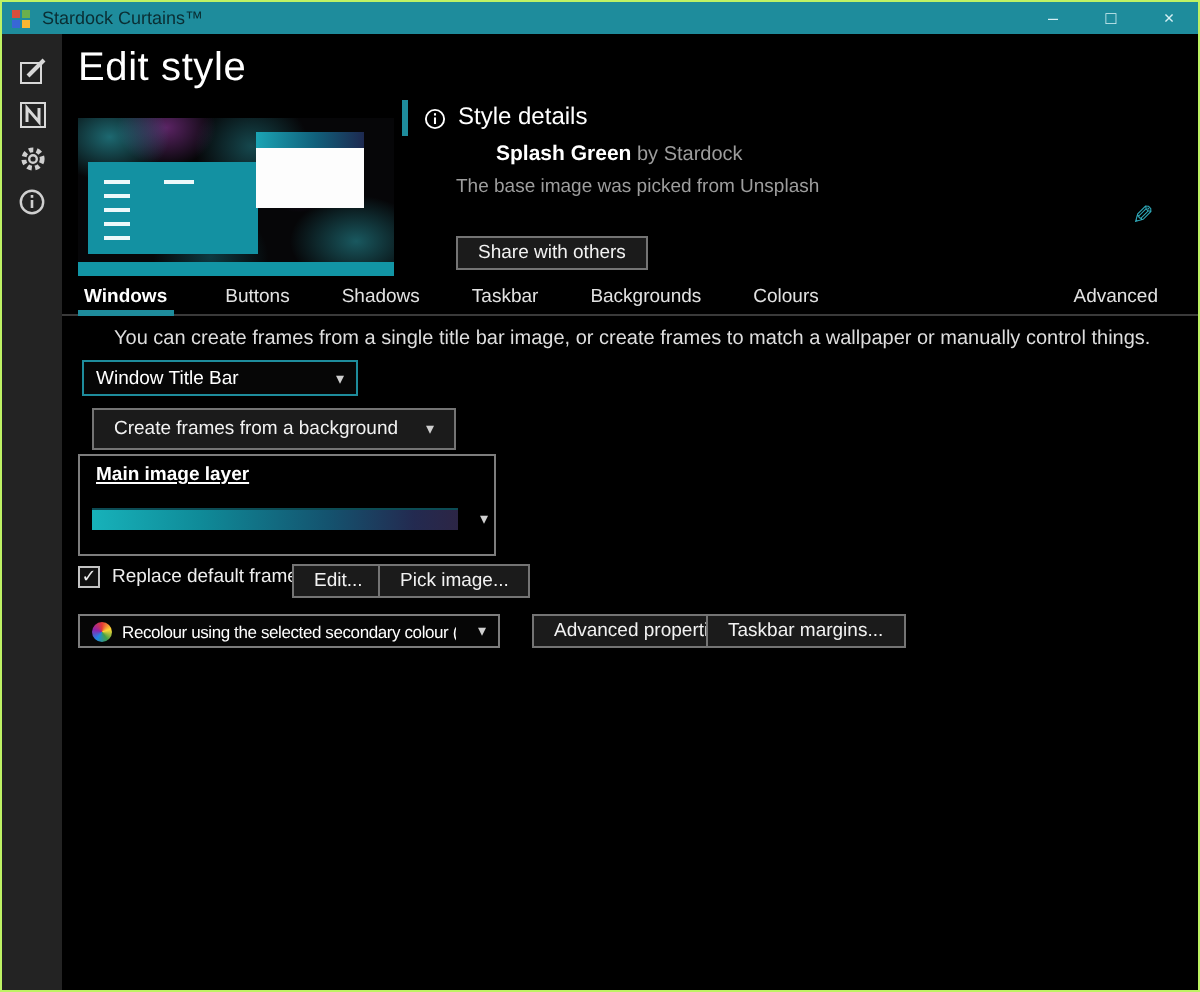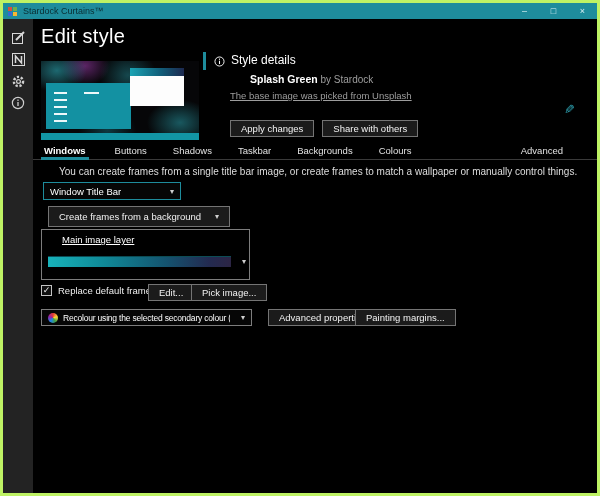--- a/index.html
+++ b/index.html
@@ -1,19 +1,19 @@
 <!DOCTYPE html>
 <html><head>
 <meta charset="utf-8">
 <style>
   * { margin:0; padding:0; box-sizing:border-box; }
   html,body { width:600px; height:496px; background:#000; overflow:hidden;
               font-family:"Liberation Sans", sans-serif; }
   #window { position:relative; width:600px; height:496px; background:#000;
-            border:3px solid #bef264; }
+            border:1px solid #bef264; }
 
   
   #titlebar { position:absolute; left:0; right:0; top:0; height:16px;
               background:#1e8c9c; display:flex; align-items:center; padding-left:5px; }
   .app-icon { width:9px; height:9px; display:grid; grid-template-columns:1fr 1fr;
               grid-template-rows:1fr 1fr; gap:1px; }
   .app-icon i { display:block; }
   .app-icon i:nth-child(1){background:#d94f3d;} .app-icon i:nth-child(2){background:#6ab04c;}
   .app-icon i:nth-child(3){background:#3867d6;} .app-icon i:nth-child(4){background:#f7b731;}
   .tb-title { font-size:9px; color:#0a2e33; margin-left:6px; }
@@ -48,50 +48,50 @@
   .pv-window-white .pv-caption { position:absolute; left:0; top:0; right:0; height:8px;
       background:linear-gradient(90deg,#1ba4b4 0%, #11607b 55%, #1d2950 100%); }
   .pv-taskbar { position:absolute; left:0; right:0; bottom:0; height:7px; background:#1295a5; }
 
   
   #details-accent { position:absolute; left:170px; top:33px; width:3px; height:18px; background:#1e8c9c; }
   #details-head { position:absolute; left:181px; top:34px; display:flex; align-items:flex-end; gap:6px;
                   color:#fff; font-size:12px; }
   #style-name-row { position:absolute; left:197px; top:54px; font-size:10px; color:#9d9d9d;padding-left:20px; }
   #style-name-row b { color:#fff; font-size:10.5px; }
-  #base-desc { position:absolute; left:197px; top:71px; font-size:9.5px; color:#9d9d9d;text-decoration:underline; }
+  #base-desc { position:absolute; left:197px; top:71px; font-size:9.5px; color:#9d9d9d; }
   .btn { display:inline-flex; align-items:center; justify-content:center; height:17px;
          background:#1b1b1b; border:1px solid #747474; color:#f2f2f2; font-size:9.5px;
          padding:0 10px; white-space:nowrap; }
   #action-row { position:absolute; left:197px; top:101px; display:flex; gap:8px; }
   #edit-pencil { position:absolute; right:22px; top:83px; color:#2fa8b8; font-size:13px;
                  transform:scaleX(-1); }
 
   
   #tabbar { position:absolute; left:0; right:0; top:123px; height:18px; padding-left:8px;
             display:flex; gap:26px; border-bottom:1px solid #3a3a3a; font-size:9.5px; }
   .tab { color:#e2e2e2; padding-top:3px; height:18px; }
   .tab.selected { color:#fff; font-weight:bold;
                   box-shadow:inset 0 -3px 0 0 #1e8c9c; padding-left:3px; padding-right:3px; }
-  .tab.right { margin-left:auto; margin-right:34px;text-align:center; }
+  .tab.right { margin-left:auto; margin-right:20px;text-align:center; }
 
   #intro { position:absolute; left:26px; top:147px; font-size:10px; color:#dedede; }
 
   
   .select { position:absolute; height:18px; background:#060606; display:flex; align-items:center;
             padding:0 6px; color:#fff; font-size:9.5px; }
   .select .arrow { margin-left:auto; font-size:8px; color:#cfcfcf; padding-left:6px; }
   #element-select { left:10px; top:163px; width:138px; border:1px solid #1e8c9c;align-items:center; }
   #reset-btn { position:absolute; left:157px; top:163px; height:18px; }
   #create-frames-btn { position:absolute; left:15px; top:187px; height:21px; gap:14px; }
   #create-frames-btn .arrow { font-size:8px; color:#cfcfcf; }
 
   #layer-panel { position:absolute; left:8px; top:210px; width:209px; height:51px;
                  border:1px solid #7d7d7d; background:#000; }
-  #layer-title { position:absolute; left:20px; top:4px; font-size:9.5px; font-weight:normal;
+  #layer-title { position:absolute; left:8px; top:4px; font-size:9.5px; font-weight:bold;
                  color:#fff; text-decoration:underline; }
   #layer-strip { position:absolute; left:6px; top:26px; width:183px; height:11px;
     background:linear-gradient(90deg,#17b2ba 0%, #0f8a98 30%, #14526e 65%, #232a50 88%, #2c2545 100%);
     border-top:1px solid #0c4c55; }
   #layer-strip-arrow { position:absolute; right:3px; top:27px; font-size:8px; color:#cfcfcf; }
 
   #replace-row { position:absolute; left:8px; top:266px; display:flex; align-items:center; gap:6px; }
   .checkbox { width:11px; height:11px; border:1px solid #c3c3c3; background:#101010;
               display:flex; align-items:center; justify-content:center;
               font-size:9px; color:#eee; line-height:1; }
@@ -181,21 +181,20 @@
           </svg>
       </span>
       <span>Style details</span>
     </div>
     <div id="style-name-row">
       <b>Splash Green</b>
       <span>by Stardock</span>
     </div>
     <div id="base-desc">The base image was picked from Unsplash</div>
     <div id="action-row">
-      <span class="btn">Apply changes</span>
       <span class="btn">Share with others</span>
     </div>
     <span id="edit-pencil">✎</span>
 
     <div id="tabbar">
       <span class="tab selected">Windows</span>
       <span class="tab">Buttons</span>
       <span class="tab">Shadows</span>
       <span class="tab">Taskbar</span>
       <span class="tab">Backgrounds</span>
@@ -227,16 +226,16 @@
     </div>
     <span class="btn" id="edit-btn">Edit...</span>
     <span class="btn" id="pick-btn">Pick image...</span>
 
     <div class="select" id="recolour-select">
       <span class="swatch"></span>
       <span class="lbl">Recolour using the selected secondary colour (hue shift)</span>
       <span class="arrow">▾</span>
     </div>
     <span class="btn" id="adv-props-btn">Advanced properties...</span>
-    <span class="btn" id="paint-margins-btn">Painting margins...</span>
+    <span class="btn" id="paint-margins-btn">Taskbar margins...</span>
 
   </div>
 </div>
 
 </body></html>

